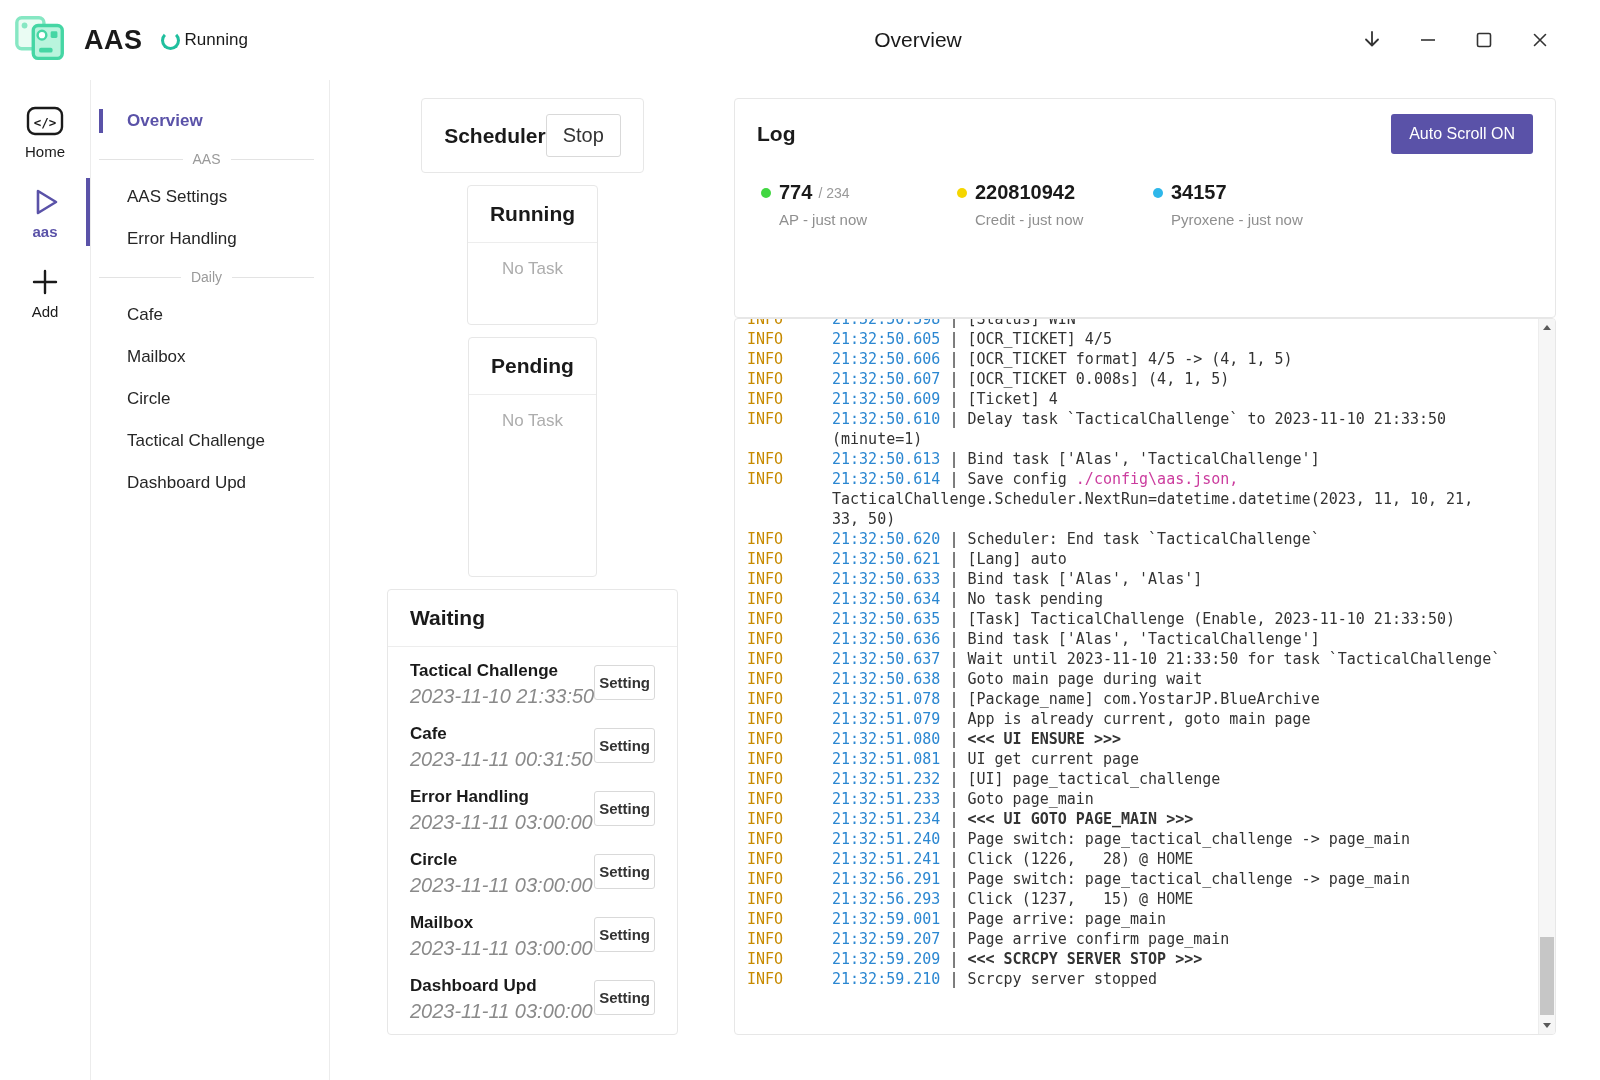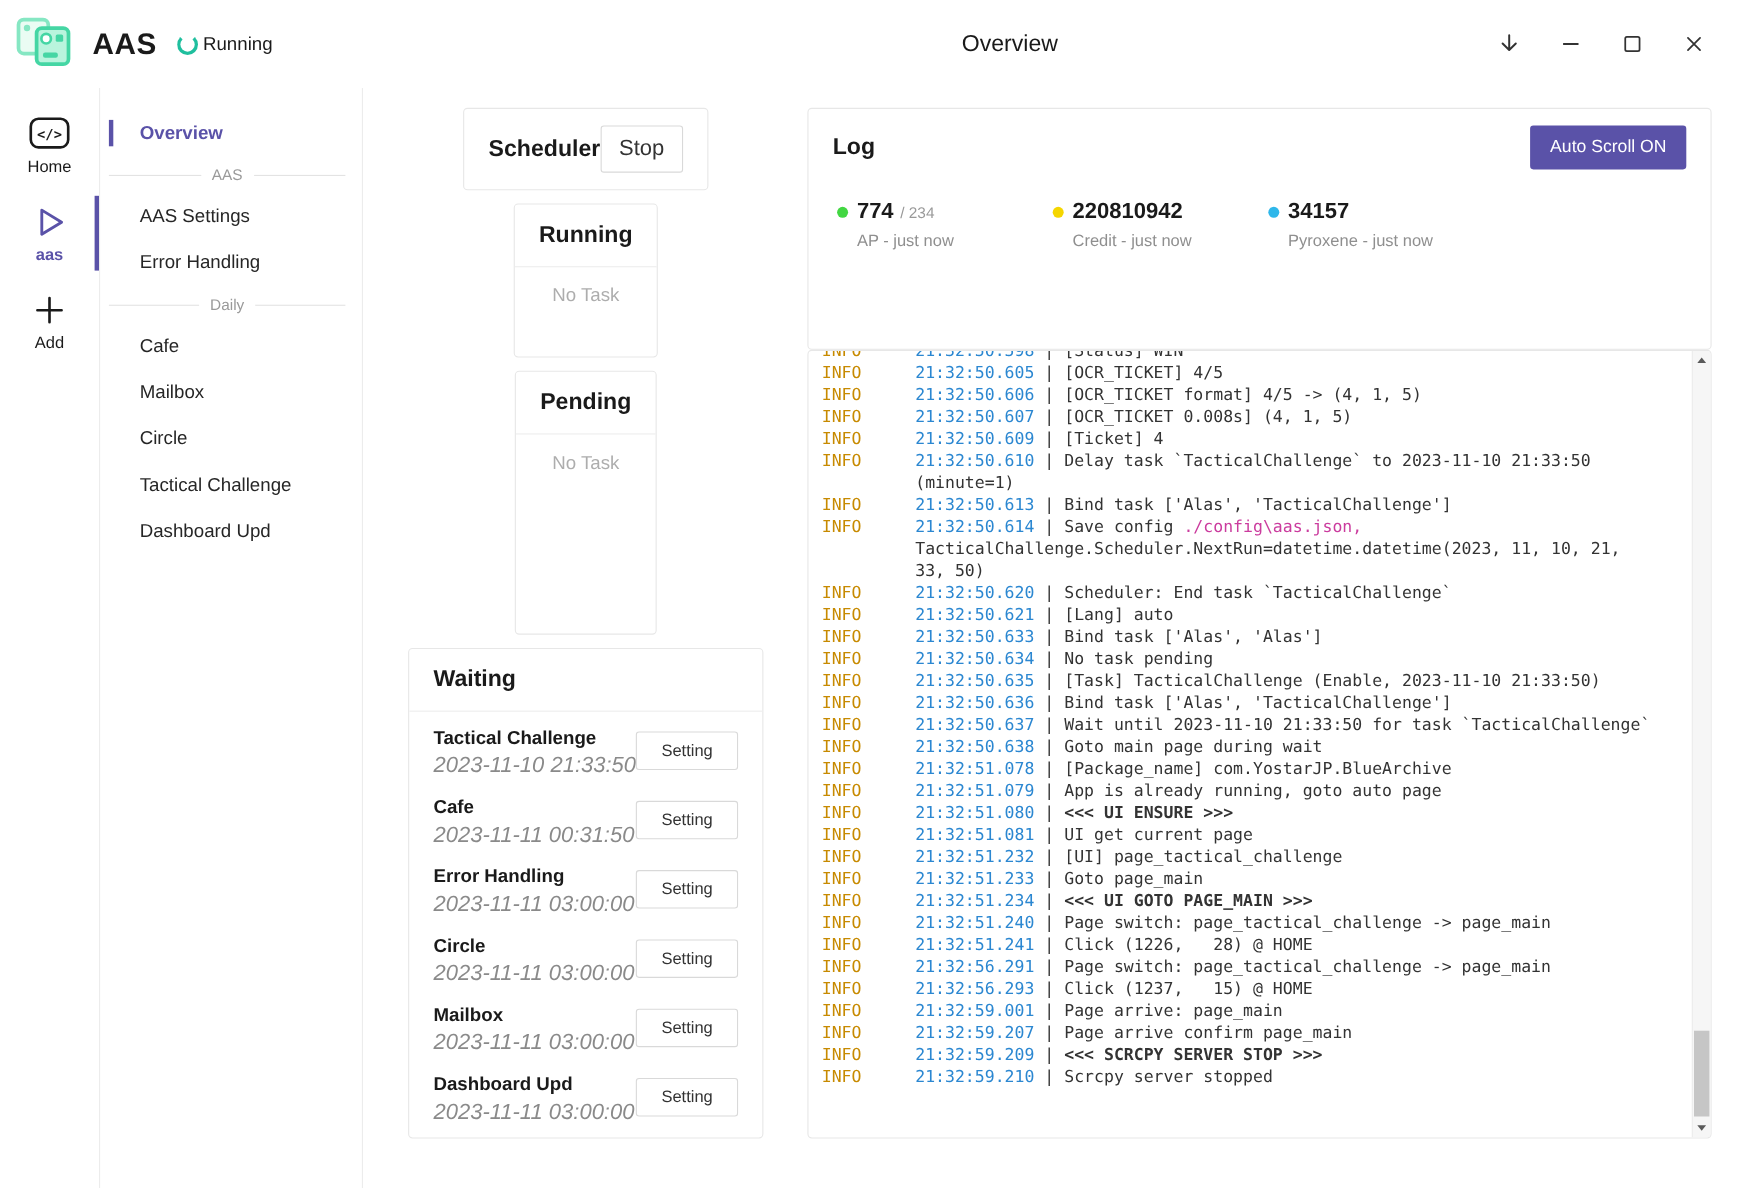--- a/index.html
+++ b/index.html
@@ -48,21 +48,21 @@
   .col-left{width:379px;flex:0 0 auto;display:flex;flex-direction:column;gap:12px;height:937px;align-items:center;}
   .col-right{flex:1;display:flex;flex-direction:column;height:937px;}
 
   .card{border:1px solid var(--border);border-radius:4px;background:#fff;}
   .card-head{display:flex;align-items:center;justify-content:space-between;padding:15px 22px;}
   .card-title{font-size:21px;font-weight:bold;line-height:26px;}
   .hairline{border-bottom:1px solid #ededed;}
   .empty-text{text-align:center;color:#adadad;font-size:17px;padding-top:16px;}
 
   .btn{background:#fff;border:1px solid #d9d9d9;border-radius:3px;font-size:20px;color:#333;padding:9px 16px;cursor:pointer;font-family:inherit;}
-  .btn.setting{padding:8px 22px;font-size:15px;}
+  .btn.setting{padding:8px 4px;font-size:15px;font-weight:bold;}
   .btn-primary{background:var(--accent);color:#fff;border:none;border-radius:3px;font-size:16px;padding:11px 18px;cursor:pointer;font-family:Liberation Sans, sans-serif;}
 
   .running-card{height:140px;}
   .pending-card{height:241px;}
   .waiting-card{height:447px;overflow:hidden;}
   .waiting-list{padding:4px 22px 0 22px;}
   .wait-row{display:flex;align-items:center;justify-content:space-between;padding:10px 0;}
   .wait-name{font-size:17px;font-weight:bold;line-height:20px;}
   .wait-date{font-size:20px;color:#8a8a8a;margin-top:7px;line-height:16px;font-style:italic;}
 
@@ -350,21 +350,21 @@
               <div class="log-line">
                 <span class="log-level">INFO</span>
                 <span class="log-rest"><span class="log-time">21:32:50.638</span> <span class="lp">| Goto main page during wait</span></span>
               </div>
               <div class="log-line">
                 <span class="log-level">INFO</span>
                 <span class="log-rest"><span class="log-time">21:32:51.078</span> <span class="lp">| [Package_name] com.YostarJP.BlueArchive</span></span>
               </div>
               <div class="log-line">
                 <span class="log-level">INFO</span>
-                <span class="log-rest"><span class="log-time">21:32:51.079</span> <span class="lp">| App is already running, goto auto page</span></span>
+                <span class="log-rest"><span class="log-time">21:32:51.079</span> <span class="lp">| App is already current, goto main page</span></span>
               </div>
               <div class="log-line">
                 <span class="log-level">INFO</span>
                 <span class="log-rest"><span class="log-time">21:32:51.080</span> <span class="lp">| </span><span class="lp-bold">&lt;&lt;&lt; UI ENSURE &gt;&gt;&gt;</span></span>
               </div>
               <div class="log-line">
                 <span class="log-level">INFO</span>
                 <span class="log-rest"><span class="log-time">21:32:51.081</span> <span class="lp">| UI get current page</span></span>
               </div>
               <div class="log-line">

